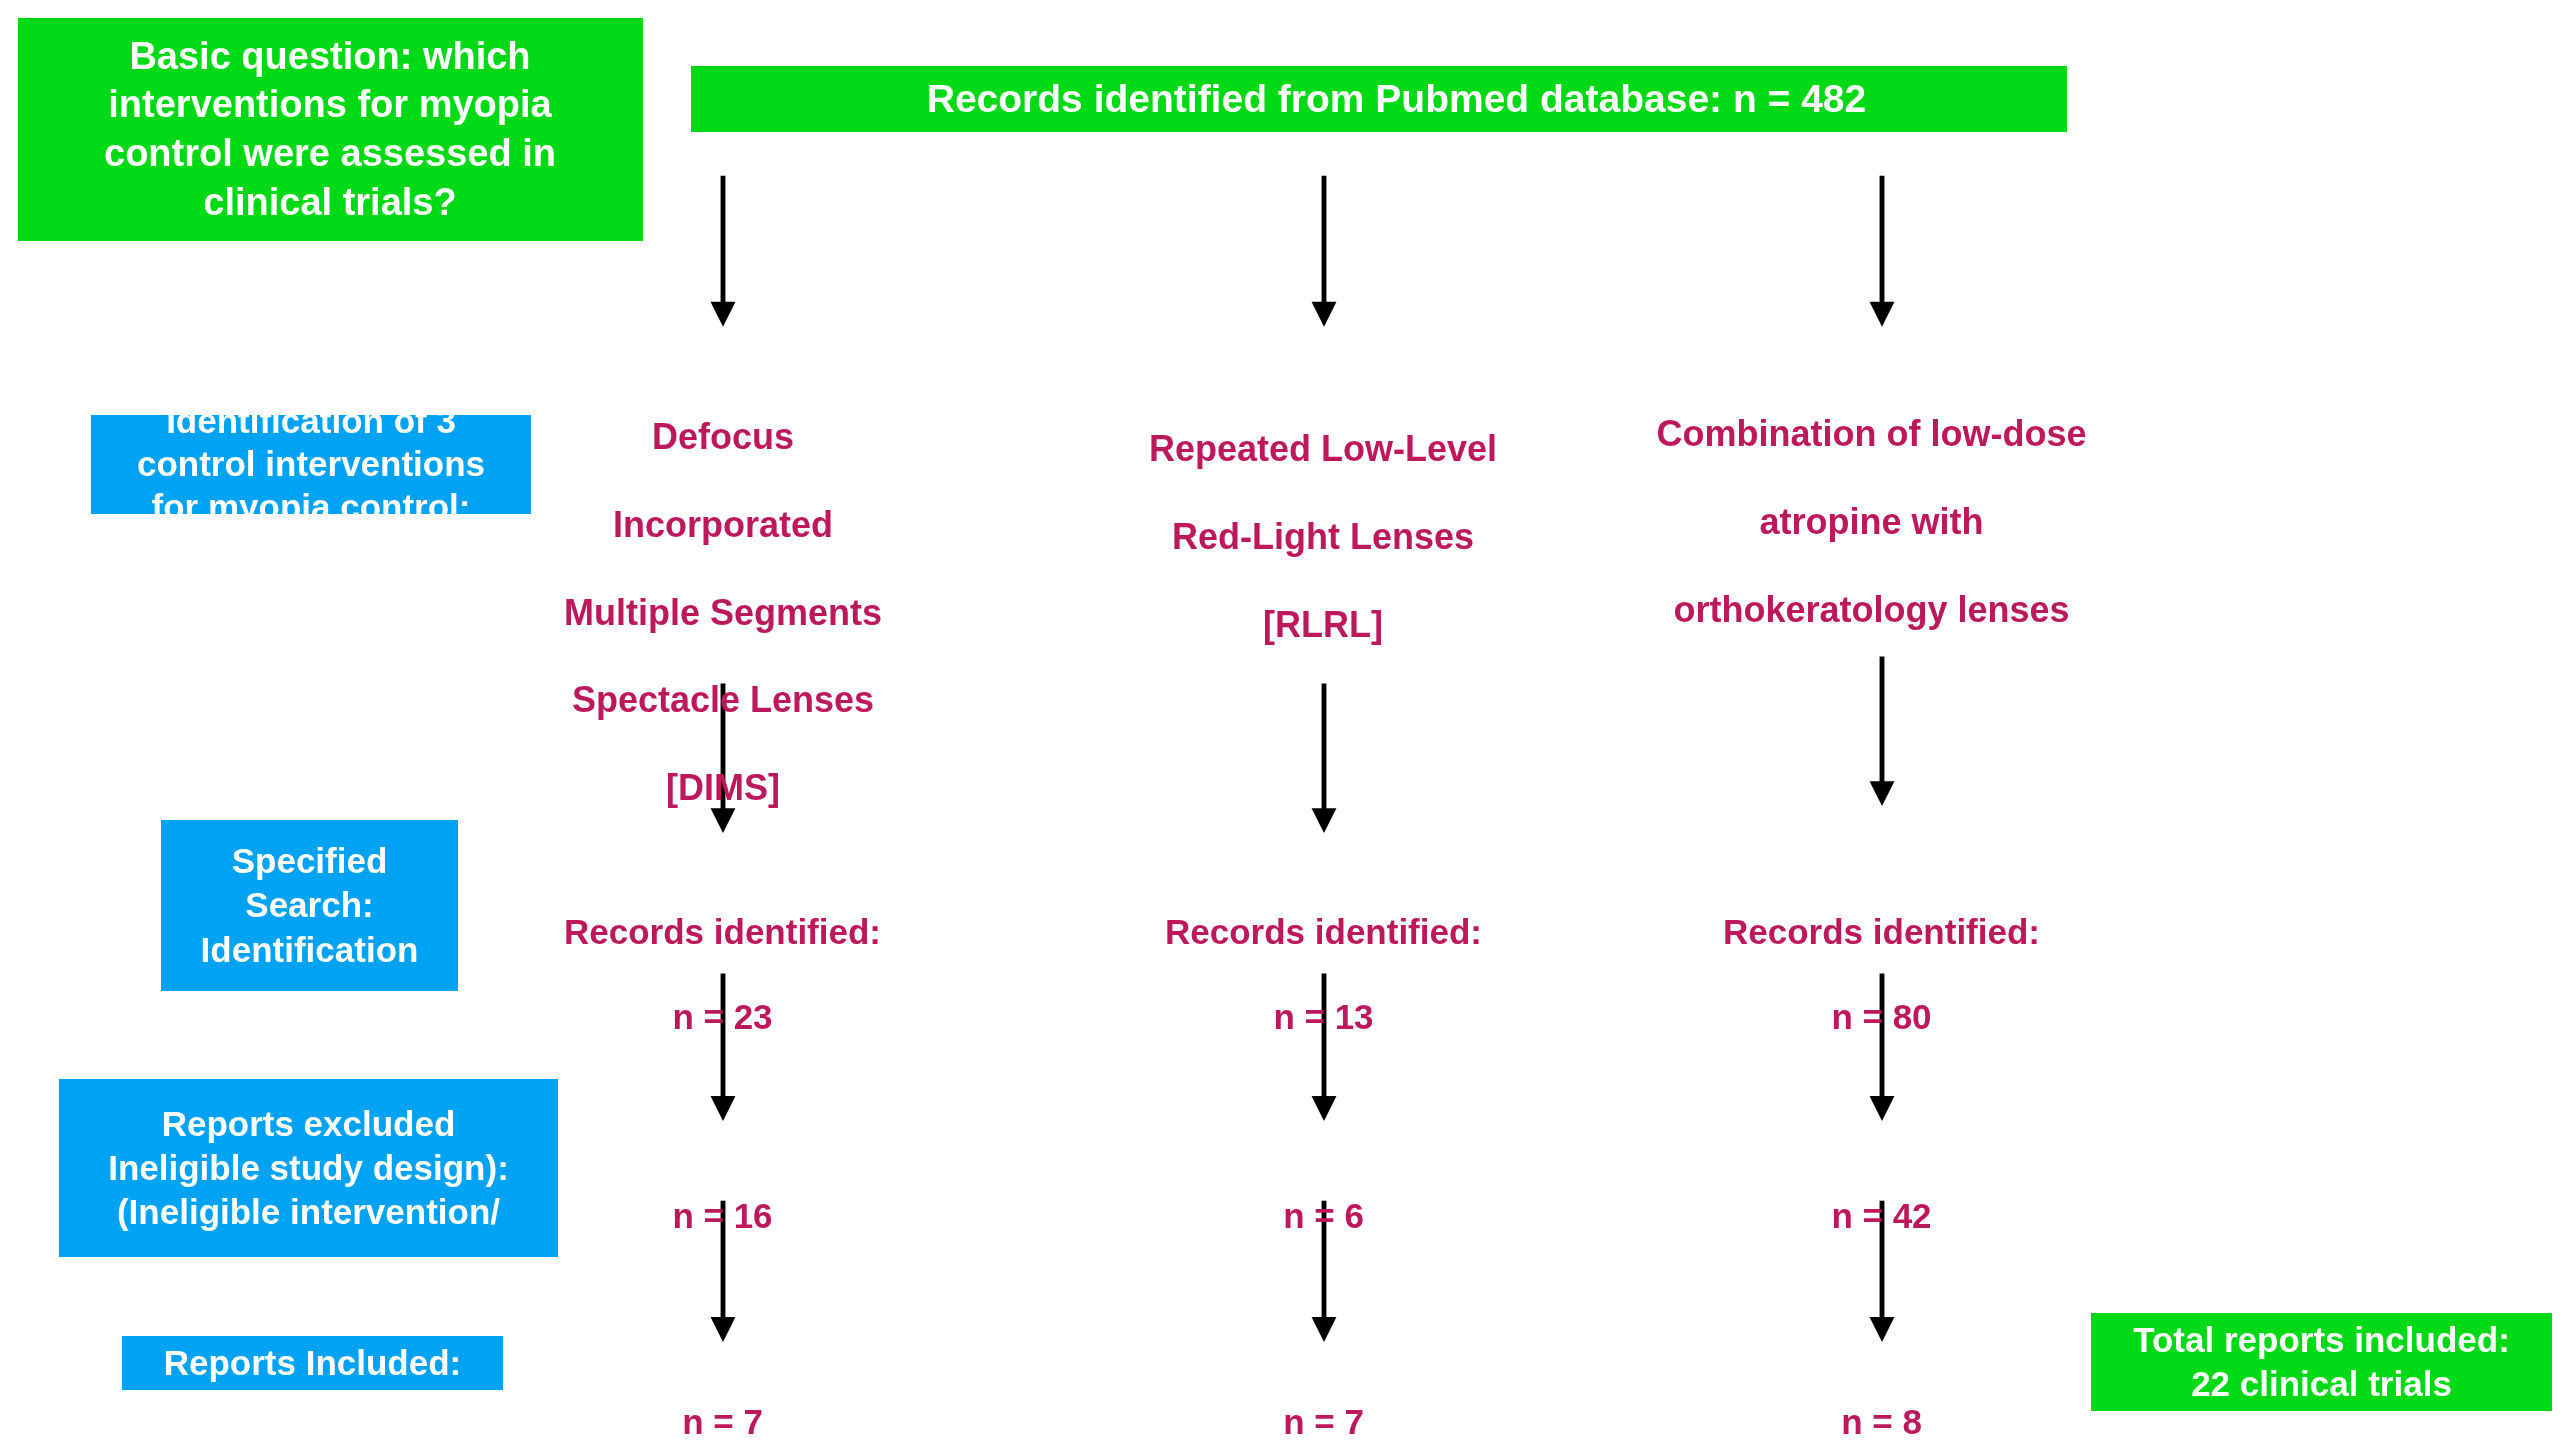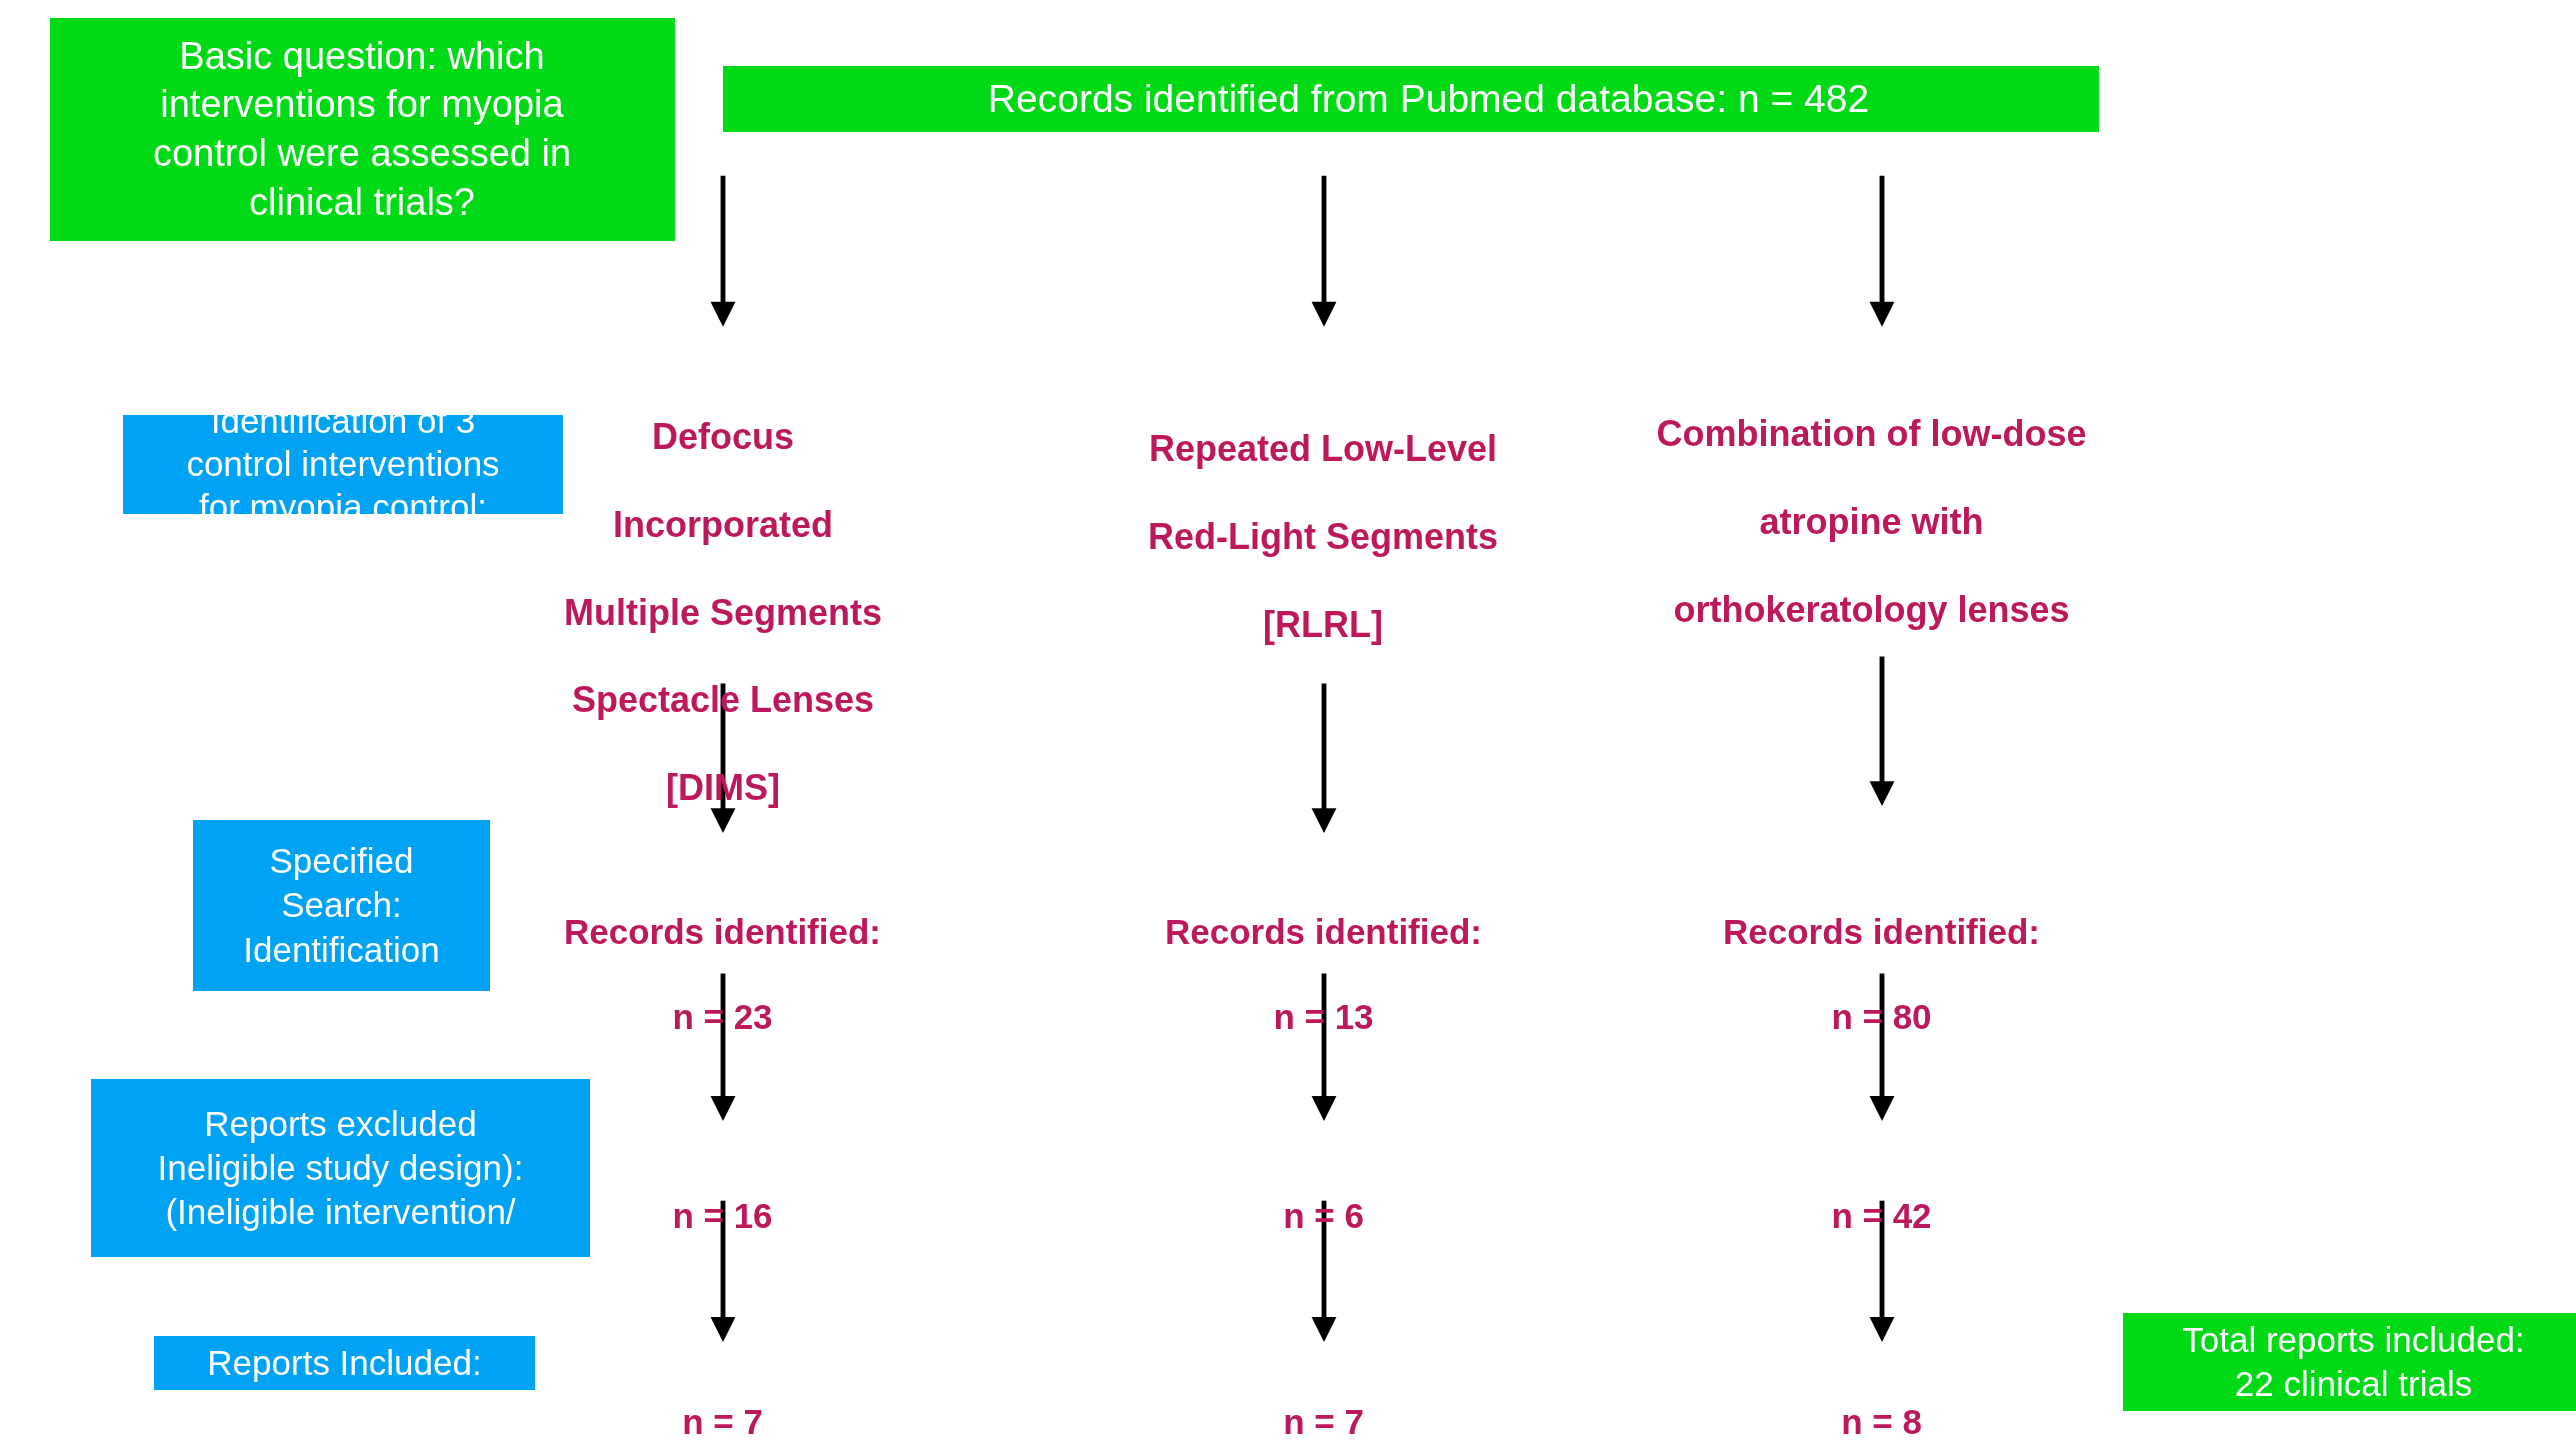--- a/index.html
+++ b/index.html
@@ -19,24 +19,23 @@
 
   
   .box {
     position: absolute;
     box-sizing: border-box;
     display: flex;
     flex-direction: column;
     align-items: center;
     justify-content: center;
     color: #ffffff;
-    font-weight: 400;
+    font-weight: 700;
     text-align: center;
     line-height: 1.18;
-    margin-left: 32px;
   }
   .box.green { background: #00D916; }
   .box.blue  { background: #00A2F3; }
   .box .ln { display: block; white-space: nowrap; }
 
   
   #question-box {
     left: 17.5px;  top: 17.5px;  width: 625px;  height: 223px;
     font-size: 38px;
     padding: 2.8px 9.8px;
@@ -231,21 +230,21 @@
   <div class="coltext heading" id="head-c1">
     <span class="ln">Defocus</span>
     <span class="ln">Incorporated</span>
     <span class="ln">Multiple Segments</span>
     <span class="ln">Spectacle Lenses</span>
     <span class="ln">[DIMS]</span>
   </div>
 
   <div class="coltext heading" id="head-c2">
     <span class="ln">Repeated Low-Level</span>
-    <span class="ln">Red-Light Segments</span>
+    <span class="ln">Red-Light Lenses</span>
     <span class="ln">[RLRL]</span>
   </div>
 
   <div class="coltext heading" id="head-c3">
     <span class="ln">Combination of low-dose</span>
     <span class="ln">atropine with</span>
     <span class="ln">orthokeratology lenses</span>
   </div>
 
   <div class="coltext nval" id="rec-c1">

